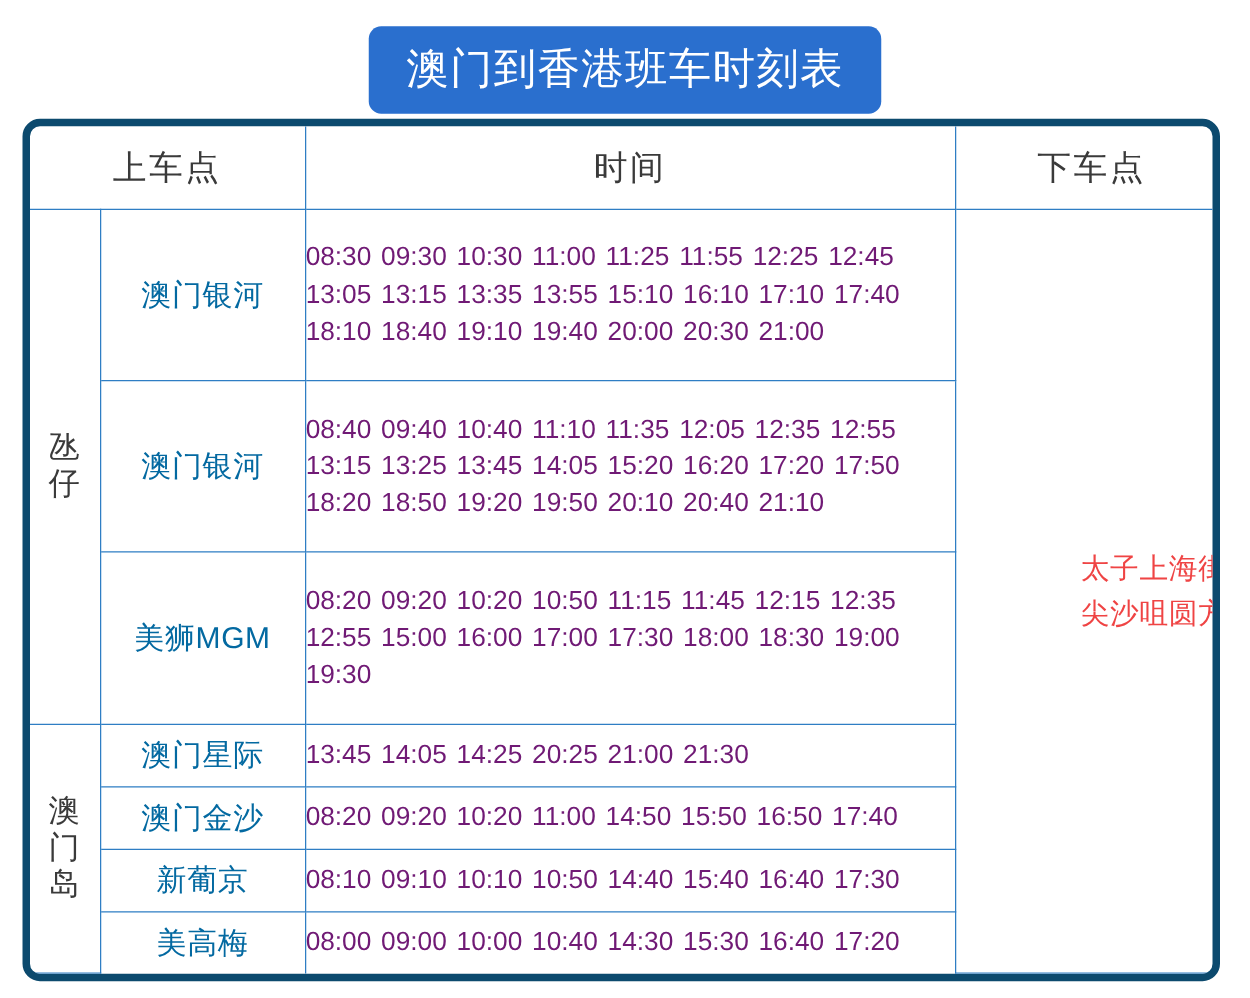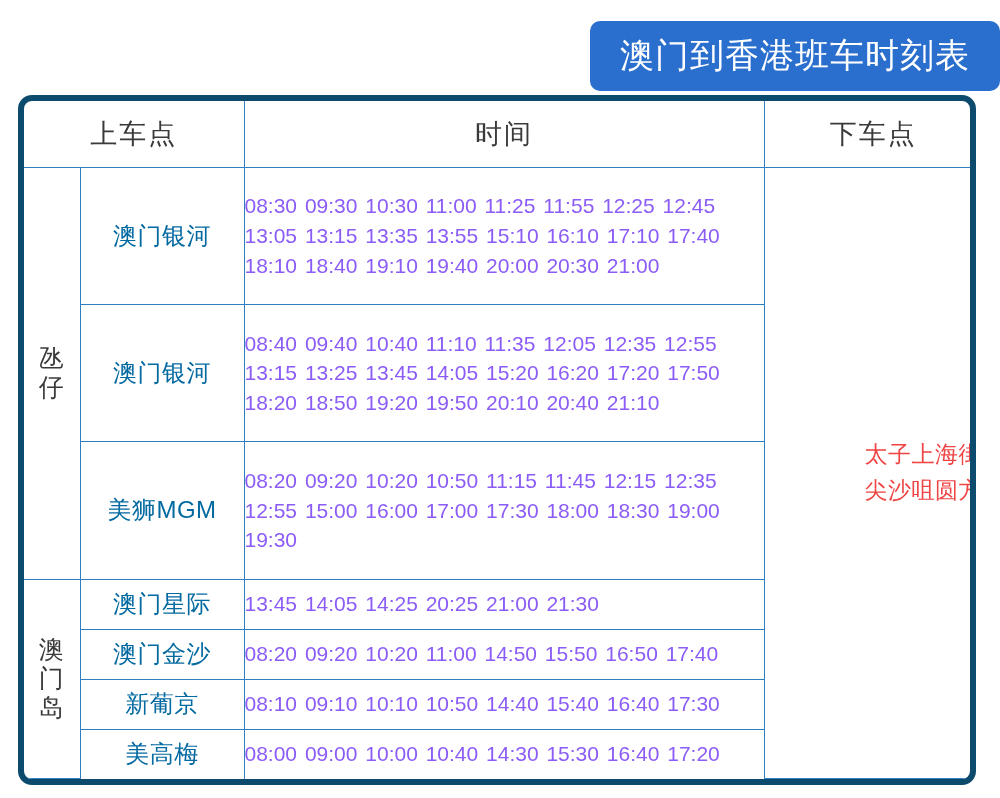--- a/index.html
+++ b/index.html
@@ -22,21 +22,21 @@
     height: 798px;
     box-sizing: border-box;
   }
 
   
   .title-wrap {
     position: absolute;
     top: 21px;
     left: 0;
     width: 1000px;
-    text-align: right;
+    text-align: center;
   }
   .title-badge {
     display: inline-block;
     background: #2a6fce;
     color: #ffffff;
     font-size: 34px;
     line-height: 1;
     letter-spacing: 1px;
     padding: 17px 30px 19px 30px;
     border-radius: 10px;
@@ -113,21 +113,21 @@
     color: #0369a1;
     padding: 4px 6px;
     letter-spacing: 0.5px;
   }
 
   
   .times-cell {
     padding: 12px 6px 12px 13px;
     font-size: 21px;
     line-height: 1.42;
-    color: #8b5cf6;
+    color: #701a75;
     text-align: left;
     vertical-align: middle;
     word-spacing: 2px;
   }
 
   
   .drop-cell {
     text-align: right;
     font-size: 23px;
     line-height: 1.55;

